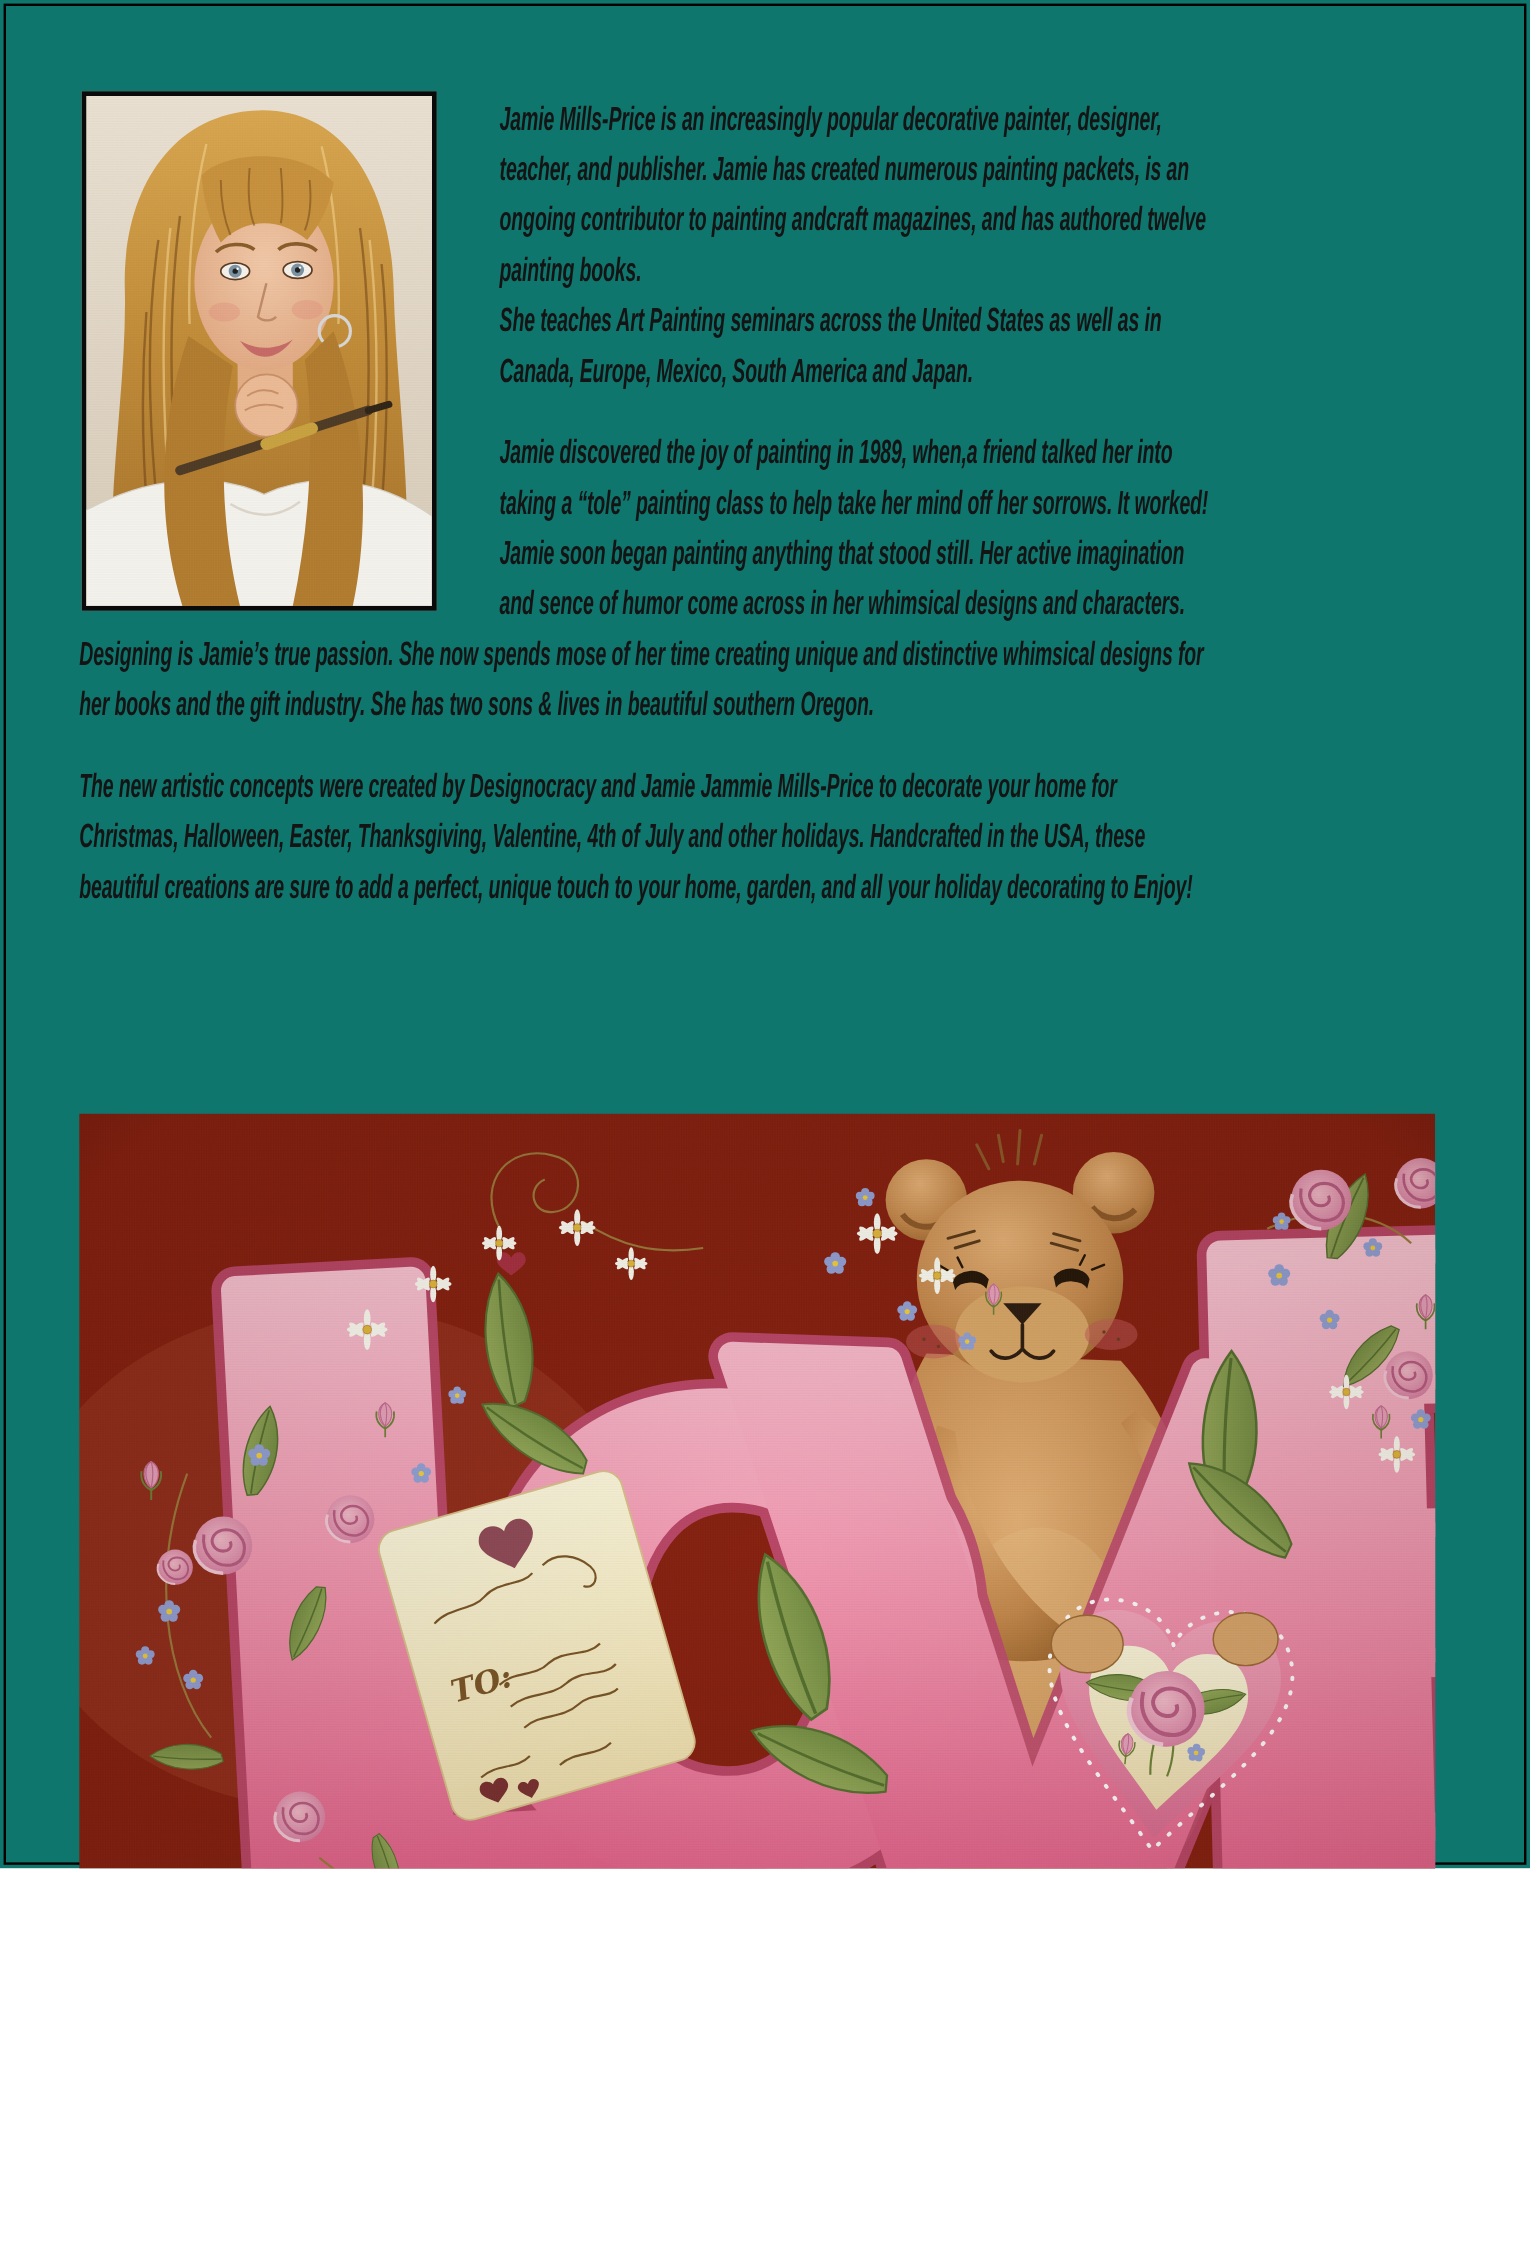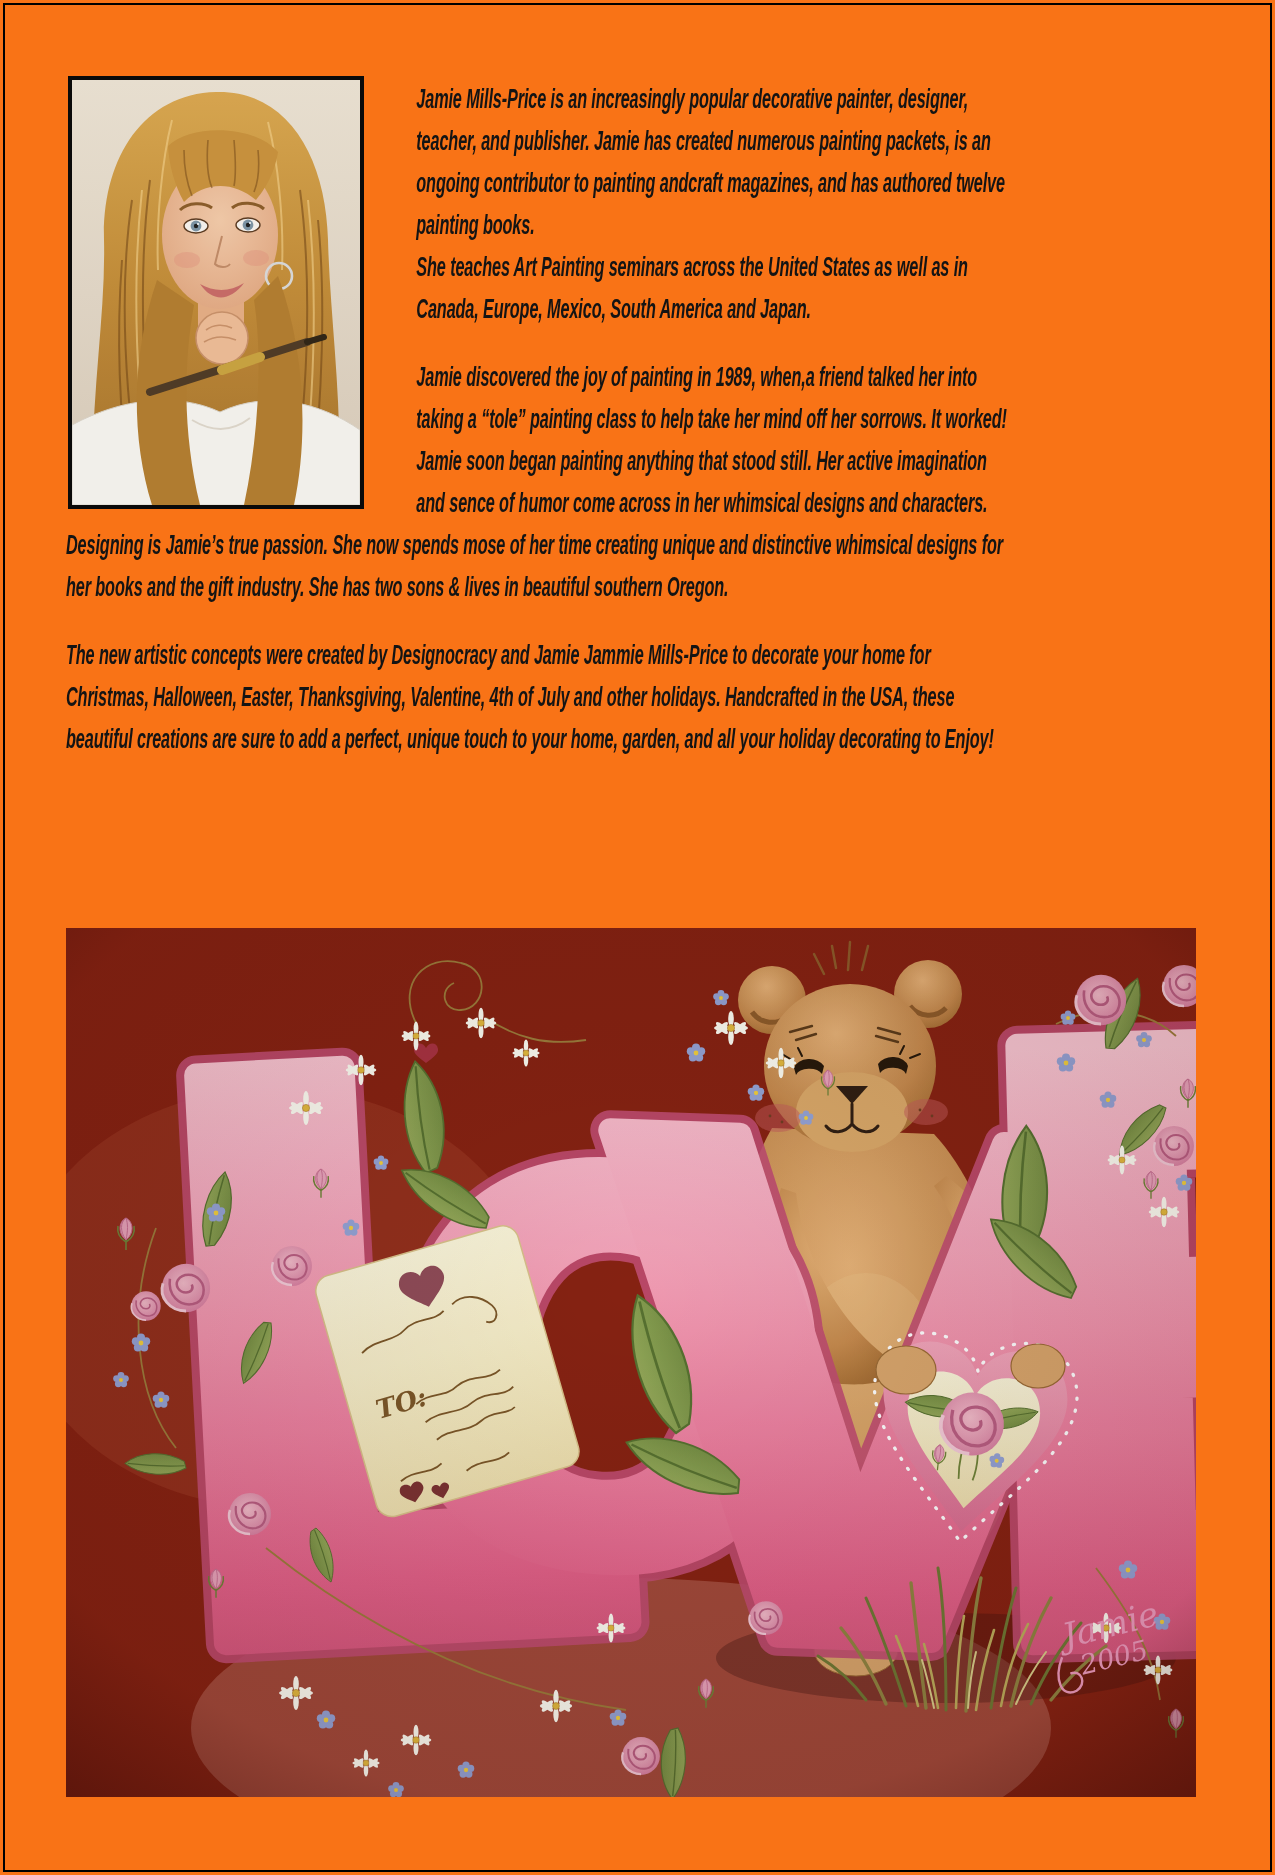--- a/index.html
+++ b/index.html
@@ -1,16 +1,16 @@
 <!DOCTYPE html>
 <html><head>
 <meta charset="utf-8">
 <style>
   html,body{margin:0;padding:0;background:#ffffff;}
-  .page{position:relative;width:1275px;height:1875px;background:#f97316;overflow:hidden;
+  .page{position:relative;width:1275px;height:1557px;background:#0f766e;overflow:hidden;
         font-family:"Liberation Sans",sans-serif;}
   .page-frame{position:absolute;inset:3px;border:2px solid #000;pointer-events:none;}
   .portrait-frame{position:absolute;left:68px;top:76px;width:288px;height:425px;
         border:4px solid #0a0a0a;background:#e6dccc;}
   .portrait-frame svg{display:block;width:100%;height:100%;}
   .bio-text{position:absolute;left:66px;top:78px;width:1638px;
         transform:scaleX(0.58);transform-origin:0 0;
         font-style:italic;font-weight:bold;font-size:28px;line-height:42px;
         letter-spacing:-0.2px;color:#141414;}
   .bio-text p{margin:0 0 26px 0;}

